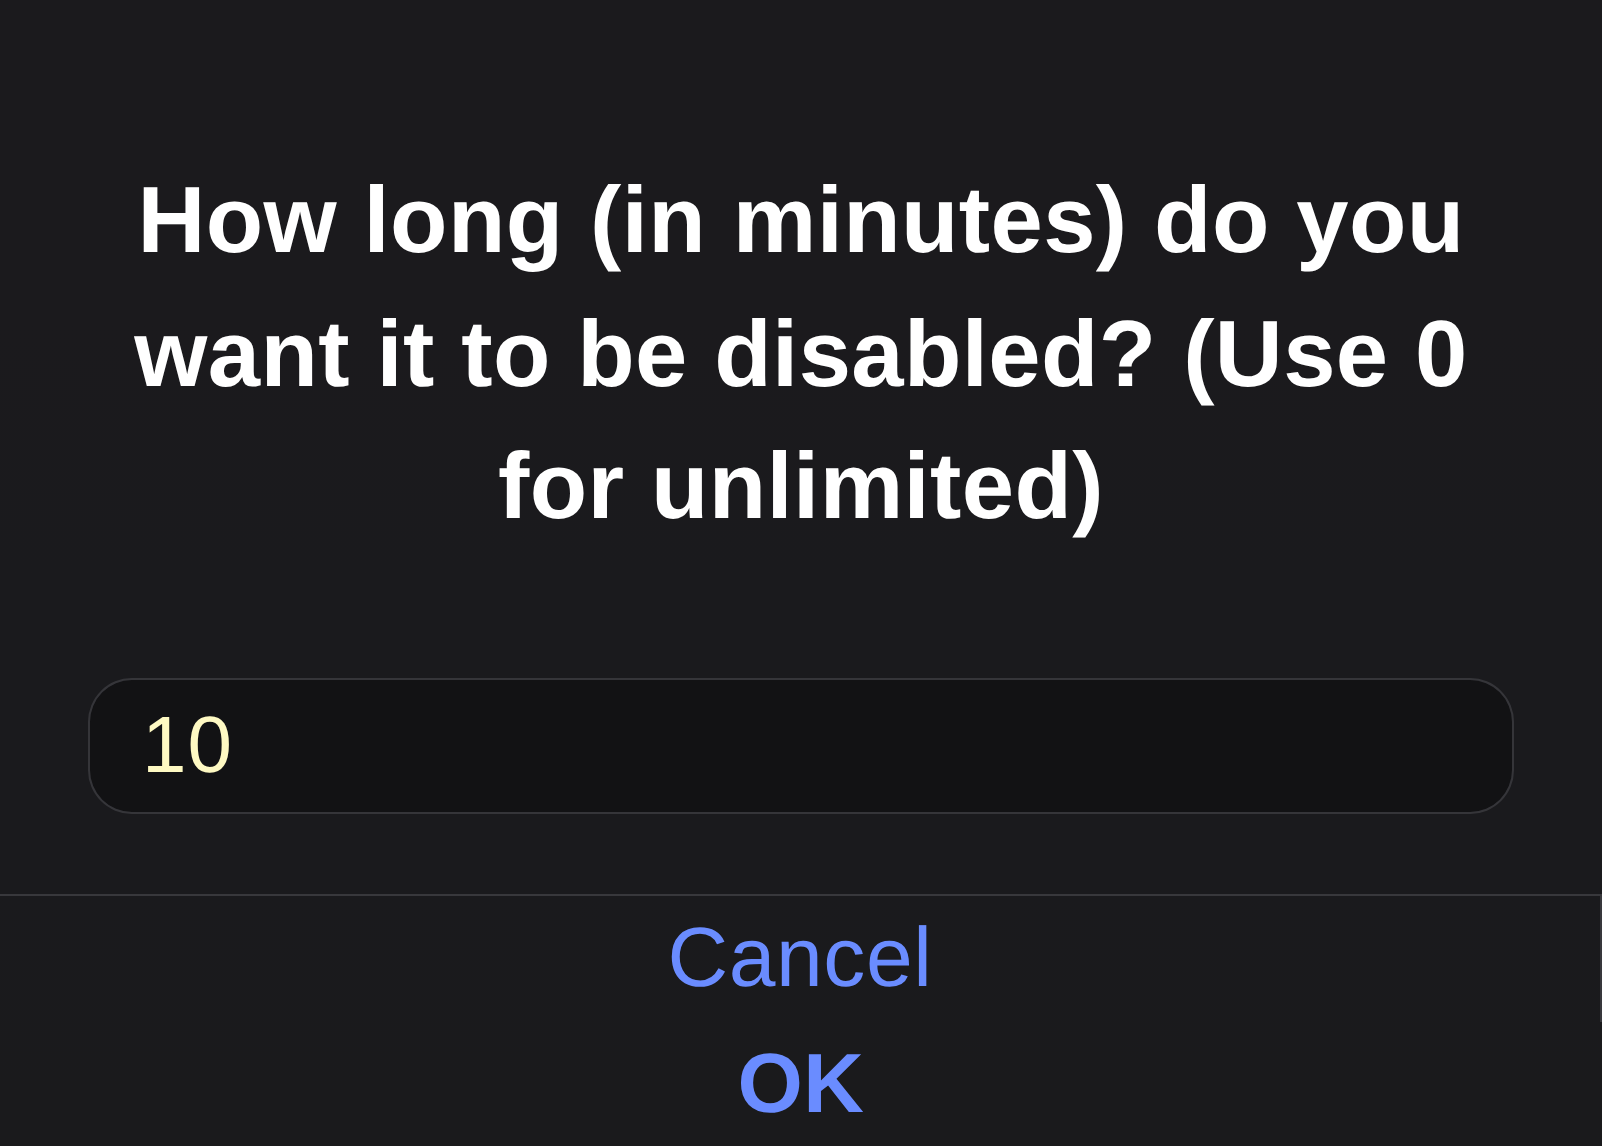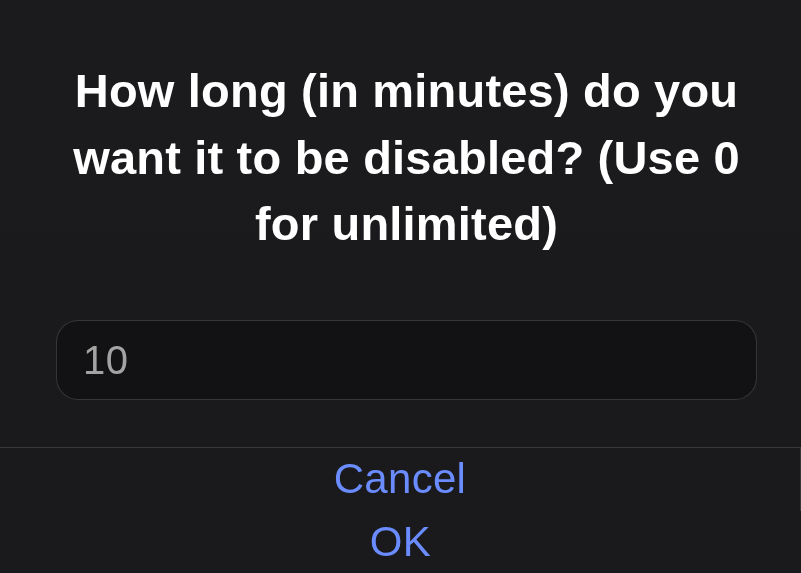--- a/index.html
+++ b/index.html
@@ -22,44 +22,43 @@
     }
     .dialog {
       position: absolute;
       inset: 0;
       background: rgba(28,28,30,0.92);
       display: flex;
       flex-direction: column;
     }
     .dialog-body {
       flex: 1;
-      padding: 58px 40px 40px 40px;
+      padding: 77px 40px 40px 40px;
       display: flex;
       flex-direction: column;
-      margin-left: 12px;
     }
     .dialog-title {
       color: #fff;
       font-size: 47px;
       font-weight: 700;
       text-align: center;
       line-height: 1.42;
       letter-spacing: 0.2px;
     }
     .input-wrap {
       margin-top: 62px;
       padding: 0 4px;
     }
     .text-input {
       width: 100%;
-      height: 80px;
+      height: 68px;
       border-radius: 22px;
       background: rgba(18,18,20,0.9);
       border: 1px solid rgba(120,120,128,0.35);
-      color: #a3a3a3;
+      color: #fef9c3;
       font-size: 40px;
       font-weight: 400;
       padding: 0 26px;
       outline: none;
       caret-color: #5e7cff;
       font-family: inherit;
       letter-spacing: 0.5px;
     }
     .button-row {
       display: flex;
@@ -78,21 +77,21 @@
       display: flex;
       align-items: center;
       justify-content: center;
       letter-spacing: 0.3px;
     }
     .btn-cancel {
       font-weight: 400;
       border-right: 1px solid rgba(120,120,128,0.32);
     }
     .btn-ok {
-      font-weight: 400;
+      font-weight: 700;
     }
   </style>
 </head>
 <body>
 
 <div class="backdrop"></div>
 
 <div class="dialog">
   <div class="dialog-body">
     <h1 class="dialog-title">How long (in minutes) do you want it to be disabled? (Use 0 for unlimited)</h1>

